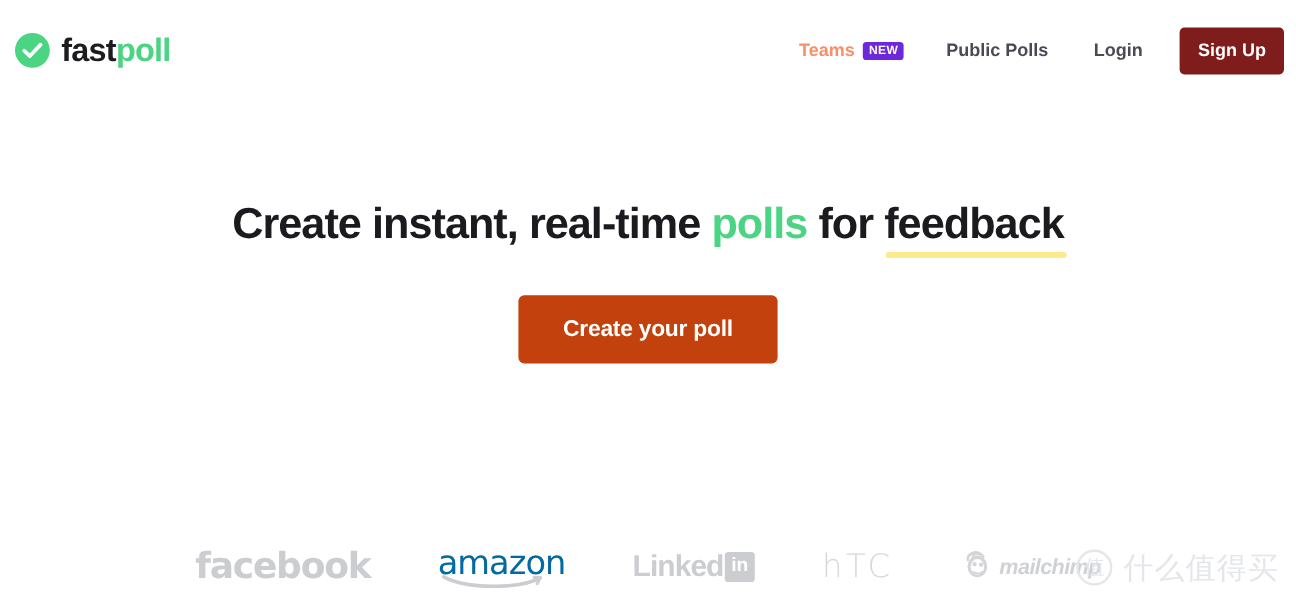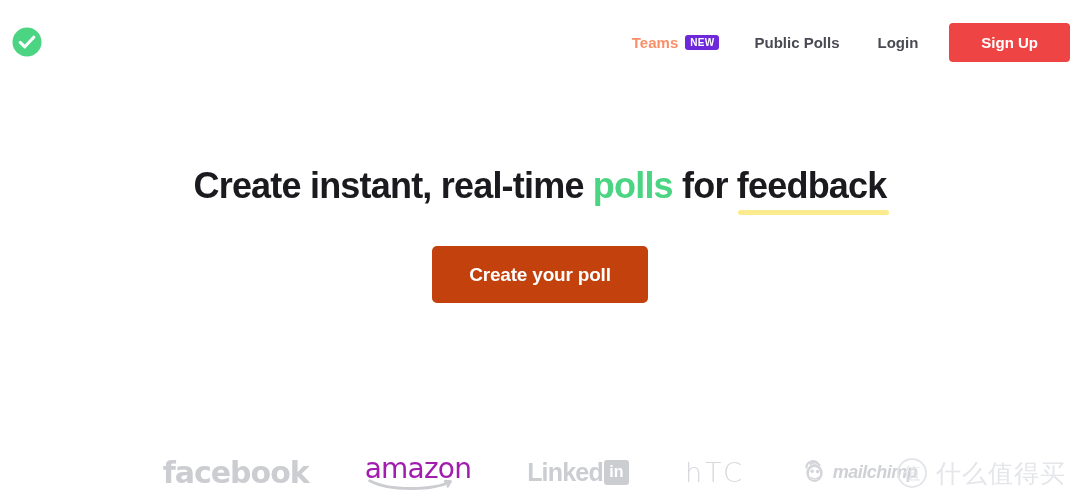--- a/index.html
+++ b/index.html
@@ -76,27 +76,27 @@
     color: #ffffff;
     font-size: 10px;
     font-weight: bold;
     letter-spacing: 0.3px;
     border-radius: 3px;
     padding: 3px 5px 2px 5px;
     line-height: 1;
     display: inline-block;
   }
   .btn-signup {
-    background: #ef4444;
+    background: #7f1d1d;
     color: #ffffff;
     font-size: 15px;
     font-weight: bold;
     border: none;
     border-radius: 4px;
-    padding: 12px 32px;
+    padding: 12px 15px;
     margin-left: 12px;
     cursor: pointer;
     line-height: 1;
     font-family: "Liberation Sans", sans-serif;
     white-space: nowrap;
   }
 
   
   .hero {
     position: absolute;
@@ -191,21 +191,21 @@
     font-size: 30px;
     font-weight: bold;
     letter-spacing: -1px;
     color: #cbcdd1;
     font-family: "DejaVu Sans", sans-serif;
   }
 
   .logo-amazon {
     position: relative;
     font-size: 28px;
-    color: #a21caf;
+    color: #0369a1;
     letter-spacing: -0.8px;
     font-family: "DejaVu Sans", sans-serif;
     line-height: 1;
     padding-bottom: 7px;
   }
   .logo-amazon .smile {
     position: absolute;
     left: 3px;
     right: 0;
     bottom: -1px;
@@ -296,20 +296,21 @@
 
 <div class="header">
 
   <a class="brand" href="#">
     <span class="brand-mark">
       <svg width="30" height="30" viewBox="0 0 30 30" xmlns="http://www.w3.org/2000/svg">
         <circle cx="15" cy="15" r="14.5" fill="#4bd583"></circle>
         <path d="M8.2 15.3 L12.8 19.8 L21.8 10.2" fill="none" stroke="#ffffff" stroke-width="3.1" stroke-linecap="round" stroke-linejoin="round"></path>
       </svg>
     </span>
+    <span class="brand-text"><span class="brand-fast">fast</span><span class="brand-poll">poll</span></span>
   </a>
 
   <nav class="nav">
     <a class="nav-link teams" href="#">
       <span>Teams</span>
       <span class="badge-new">NEW</span>
     </a>
     <a class="nav-link" href="#">Public Polls</a>
     <a class="nav-link" href="#">Login</a>
     <button class="btn-signup">Sign Up</button>

